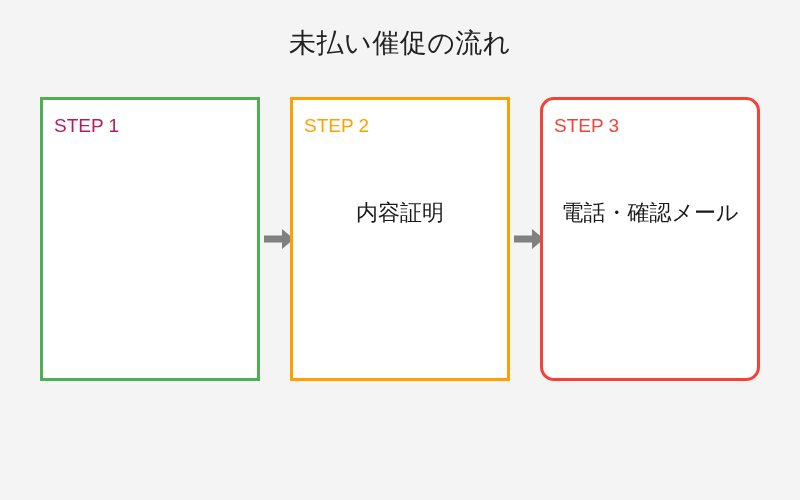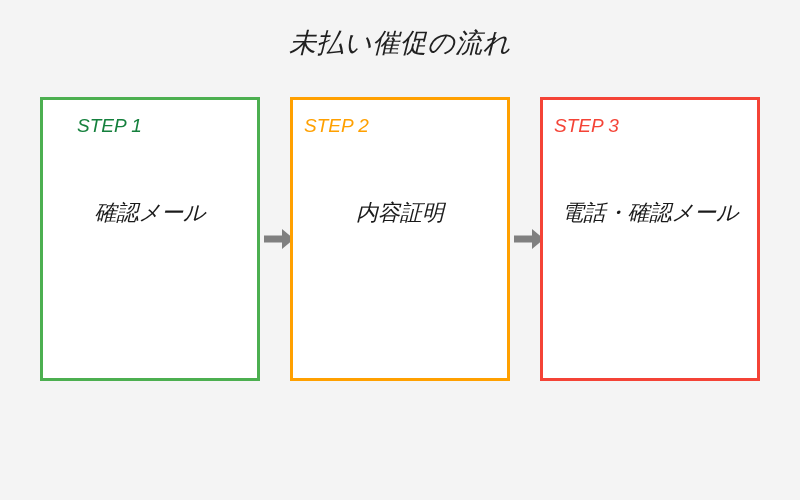--- a/index.html
+++ b/index.html
@@ -14,21 +14,20 @@
     overflow: hidden;
     position: relative;
   }
 
   #diagram-canvas {
     position: absolute;
     left: 0;
     top: 0;
     width: 780px;
     height: 500px;
-    font-style: italic;
   }
 
   #diagram-title {
     position: absolute;
     left: 0;
     top: 26px;
     width: 800px;
     text-align: center;
     font-size: 27px;
     line-height: 34px;
@@ -54,31 +53,31 @@
     background: #ffffff;
     border: 3px solid #cccccc;
   }
 
   .step-box.pos-0 { left: 0px; }
   .step-box.pos-1 { left: 250px; }
   .step-box.pos-2 { left: 500px; }
 
   .step-box.accent-green  { border-color: #4caf50; }
   .step-box.accent-orange { border-color: #ffa000; }
-  .step-box.accent-red    { border-color: #f44336; }
+  .step-box.accent-red    { border-color: #f44336; border-radius: 14px; }
 
   .step-label {
     position: absolute;
     left: 11px;
     top: 14px;
     font-size: 19px;
     line-height: 23px;
     white-space: nowrap;
   }
-  .accent-green  .step-label { color: #15803d; margin-left: 23px; }
+  .accent-green  .step-label { color: #be185d; }
   .accent-orange .step-label { color: #ffa000; }
   .accent-red    .step-label { color: #f44336; }
 
   .step-body {
     position: absolute;
     left: 0;
     top: 98px;
     width: 100%;
     text-align: center;
     font-size: 22px;
@@ -106,21 +105,20 @@
 <body>
 
 <div id="diagram-canvas">
 
   <div id="diagram-title">未払い催促の流れ</div>
 
   <div id="steps-row">
 
     <div class="step-box pos-0 accent-green">
       <div class="step-label">STEP 1</div>
-      <div class="step-body">確認メール</div>
     </div>
 
     <div class="flow-arrow gap-0">
       <svg viewBox="0 0 30 22" xmlns="http://www.w3.org/2000/svg" aria-hidden="true">
         <path d="M0 7.5 L18 7.5 L18 1 L30 11 L18 21 L18 14.5 L0 14.5 Z" fill="#808080"></path>
       </svg>
     </div>
 
     <div class="step-box pos-1 accent-orange">
       <div class="step-label">STEP 2</div>

